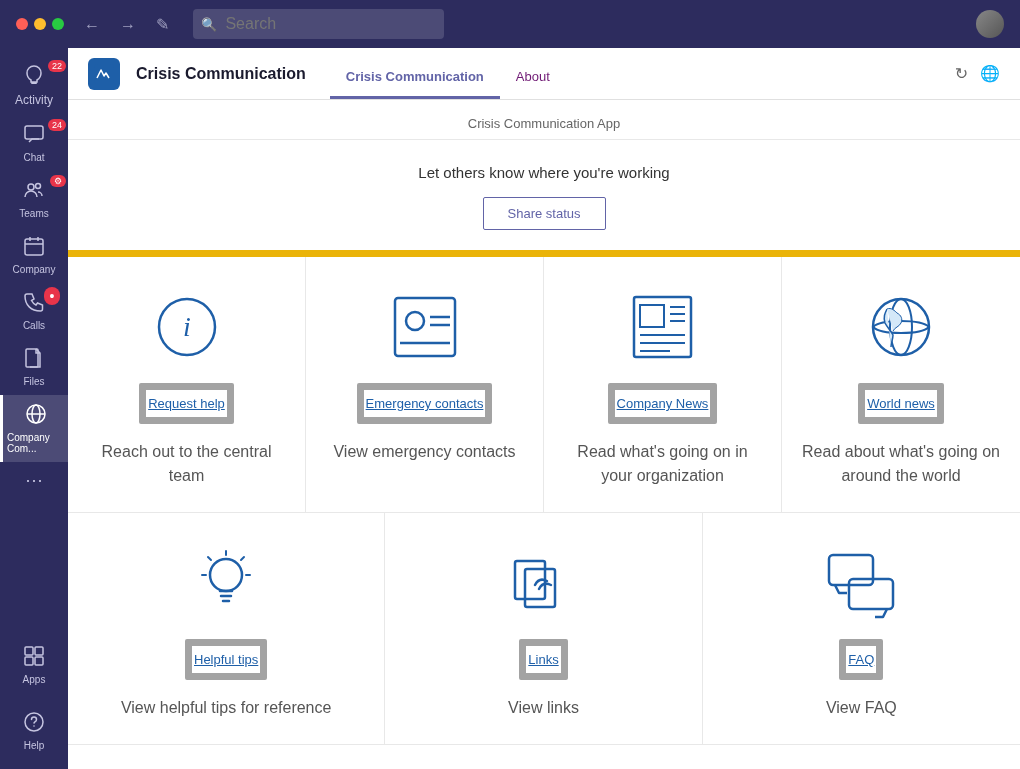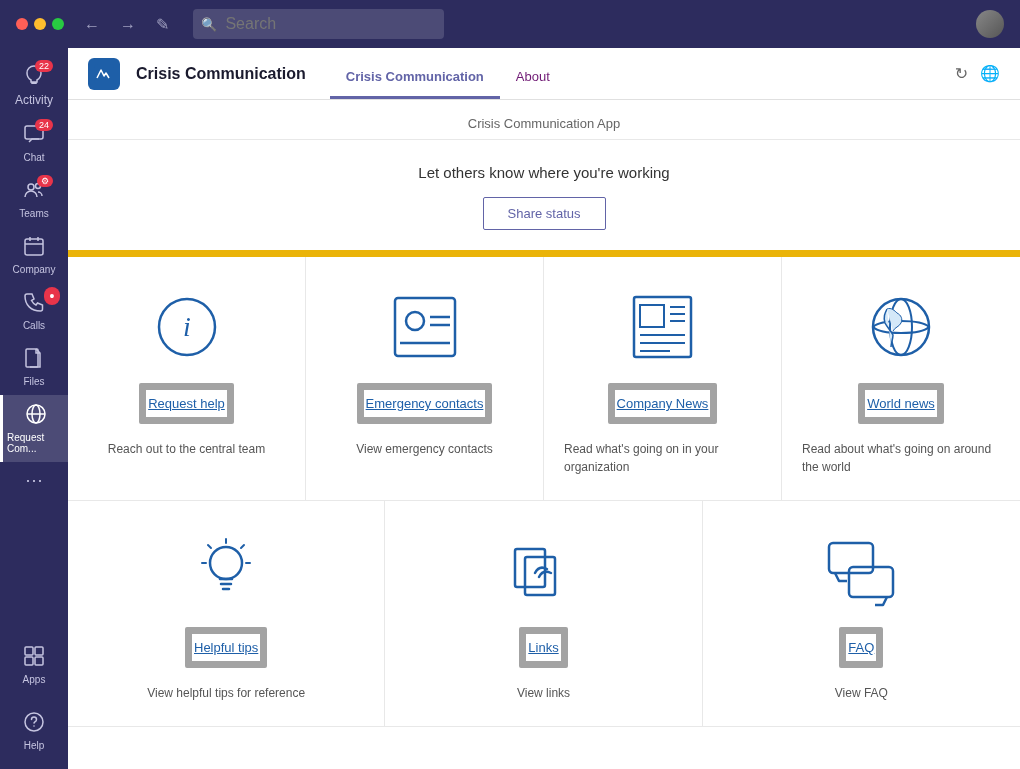--- a/index.html
+++ b/index.html
@@ -13,21 +13,21 @@
       padding: 8px 4px;
       cursor: pointer;
       width: 100%;
       position: relative;
     }
     .sidebar-item.active { background: rgba(255,255,255,0.15); color: #fff; }
     .sidebar-item .icon { font-size: 20px; margin-bottom: 2px; }
     .sidebar-item .badge {
       position: absolute;
       top: 4px;
-      right: 15px;
+      right: 2px;
       background: #e8344a;
       color: #fff;
       font-size: 9px;
       border-radius: 10px;
       padding: 1px 4px;
       min-width: 16px;
       text-align: center;
     }
     .sidebar-item .badge.badge-gear { background: #e8344a; }
     .sidebar-bottom { margin-bottom: 10px; }
@@ -205,23 +205,23 @@
       background: #fff;
       padding: 6px 2px;
       font-size: 13px;
       cursor: pointer;
       border-radius: 2px;
       font-weight: 500;
       white-space: nowrap;
       text-decoration: underline;
     }
     .card-desc {
-      font-size: 12px;
+      font-size: 16px;
       color: #555;
-      text-align: left;
+      text-align: center;
       line-height: 1.5;
     }
 
     .cards-grid-2 {
       display: grid;
       grid-template-columns: repeat(3, 1fr);
     }
 
     
     svg { overflow: visible; }
@@ -317,21 +317,21 @@
     </div>
 
     <div class="sidebar-item active" style="border-left: 3px solid #fff;">
       <span class="icon">
         <svg width="22" height="22" viewBox="0 0 22 22" fill="none">
           <circle cx="11" cy="11" r="9" stroke="#fff" stroke-width="1.5" fill="none"></circle>
           <ellipse cx="11" cy="11" rx="4" ry="9" stroke="#fff" stroke-width="1.5" fill="none"></ellipse>
           <path d="M2 11h18" stroke="#fff" stroke-width="1.5"></path>
         </svg>
       </span>
-      <span style="font-size:10px;color:#fff;">Request Com...</span>
+      <span style="font-size:10px;color:#fff;">Company Com...</span>
     </div>
 
     <div class="sidebar-item">
       <span class="icon" style="font-size:18px;color:#c5c4e0;">···</span>
     </div>
     <div style="flex:1;"></div>
 
     <div class="sidebar-item sidebar-bottom">
       <span class="icon">
         <svg width="22" height="22" viewBox="0 0 22 22" fill="none">

